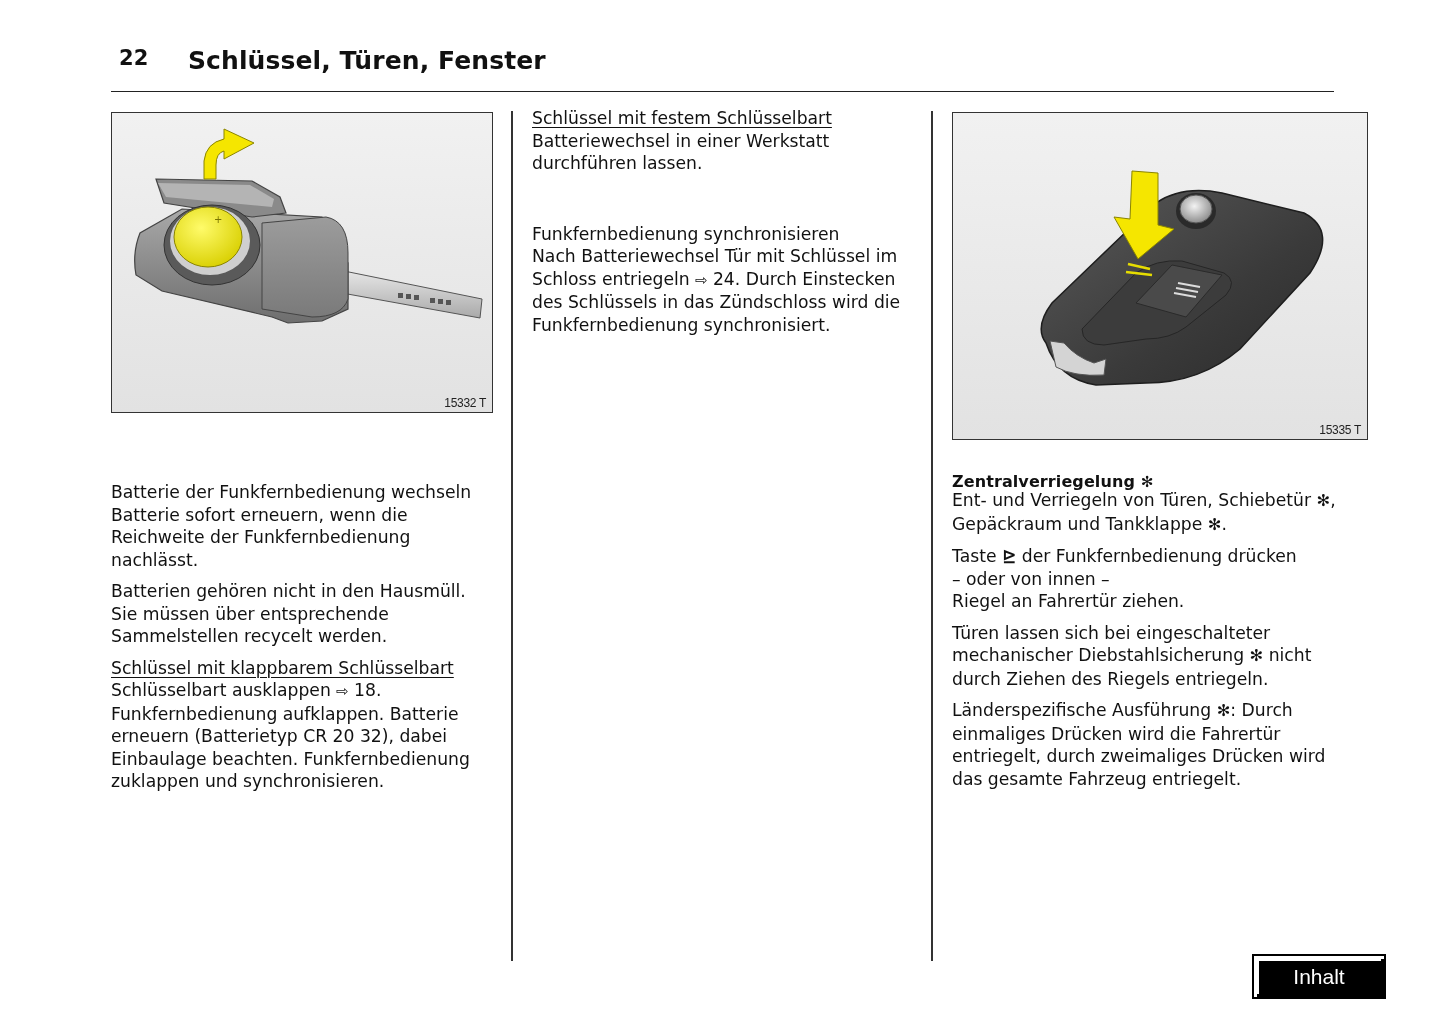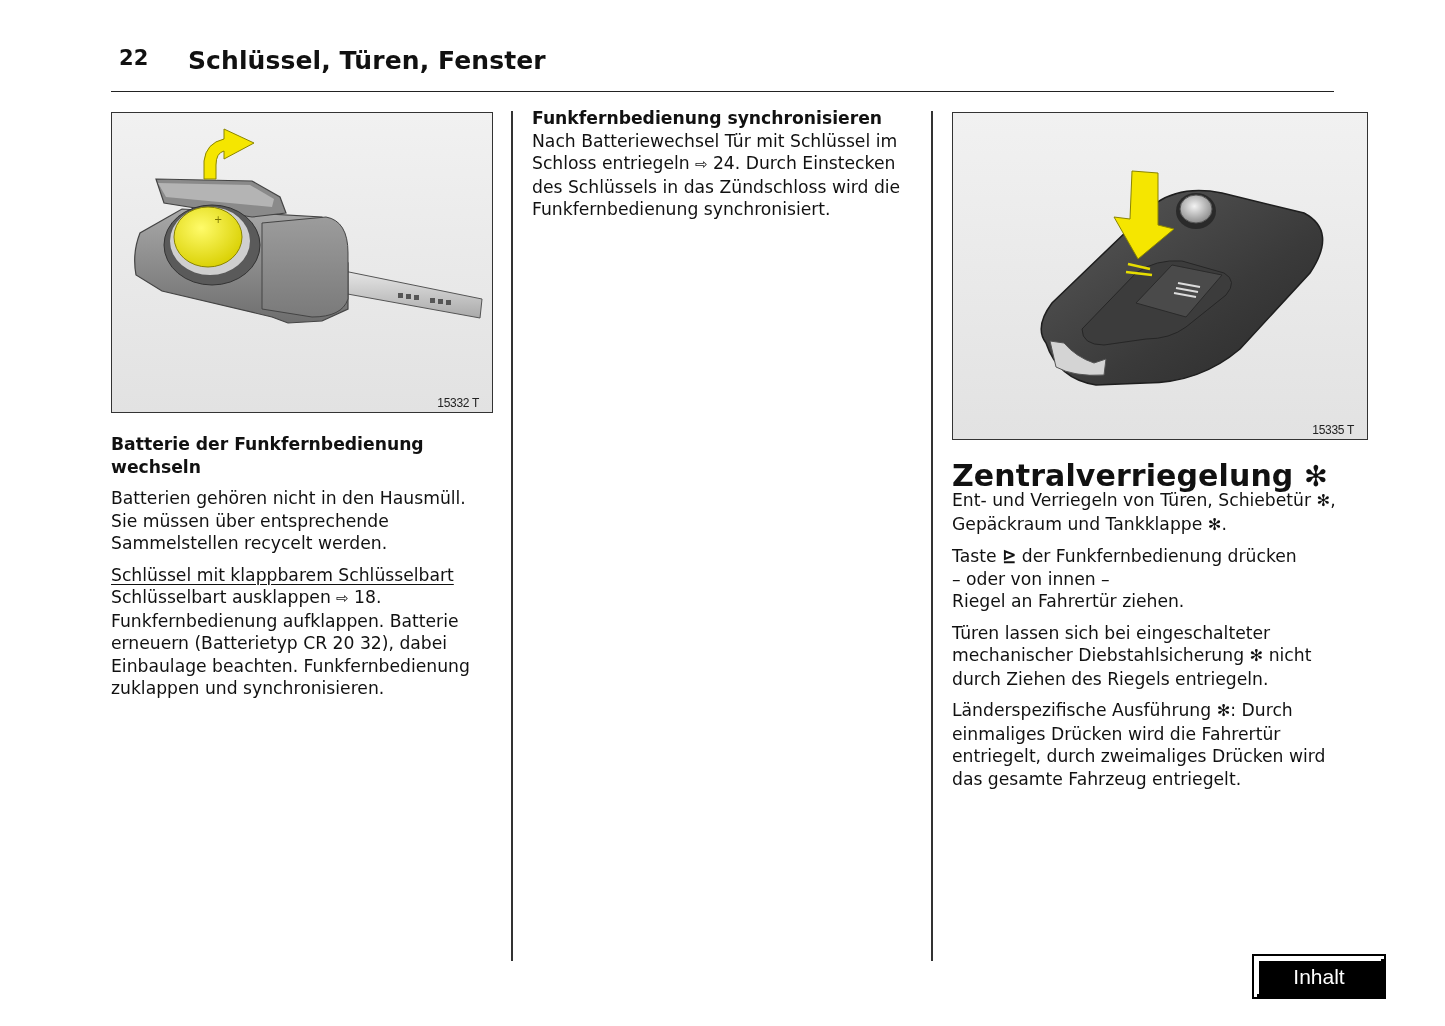--- a/index.html
+++ b/index.html
@@ -24,40 +24,40 @@
     position: absolute; top: 111px; width: 2px; height: 850px; background: #333;
   }
   .col-divider.left { left: 511px; }
   .col-divider.right { left: 931px; }
 
   .figure {
     position: absolute; border: 1.5px solid #333; background: linear-gradient(180deg, #f1f1f1 0%, #e2e2e2 100%);
     overflow: hidden;
   }
   .figure .fig-id {
-    position: absolute; right: 13px; bottom: 2px;
+    position: absolute; right: 6px; bottom: 2px;
     font-family: "Liberation Sans", sans-serif; font-size: 12px; color: #222;
     letter-spacing: -0.3px;
   }
   .fig-left { left: 111px; top: 112px; width: 380px; height: 299px; }
   .fig-right { left: 952px; top: 112px; width: 381px; height: 326px; padding-left: 33px; }
 
   .text-block {
     position: absolute; font-size: 17.2px; line-height: 22.5px; color: #111;
   }
   .text-block p { margin: 0 0 9px 0; }
-  .text-block .heading { font-weight: bold; display: block; }
+  .text-block .heading { font-weight: normal; display: block; margin-top: 48px; }
   .text-block .underlined { text-decoration: underline; text-underline-offset: 3px; text-decoration-thickness: 1px; display: block; }
   .col1 { left: 111px; top: 433px; width: 385px; }
   .col2 { left: 532px; top: 107px; width: 385px; }
   .col3 { left: 952px; top: 489px; width: 390px; }
 
   .section-title {
-    position: absolute; left: 952px; top: 458px;
-    font-size: 30px; font-weight: bold; letter-spacing: 0.1px;
+    position: absolute; left: 952px; top: 472px;
+    font-size: 16px; font-weight: bold; letter-spacing: 0.1px;
   }
   .star { font-weight: bold; font-size: 0.95em; }
   .ref-arrow { font-size: 0.85em; }
 
   .inhalt-button {
     position: absolute; left: 1252px; top: 954px; width: 134px; height: 45px;
     background: #000; border: 2px solid #000;
     box-shadow: inset 3px 3px 0 0 #ffffff, inset 4px 4px 0 0 #000;
     display: flex; align-items: center; justify-content: center;
     color: #fff; font-family: "Liberation Sans", sans-serif; font-size: 21px;
@@ -157,31 +157,36 @@
     <path d="M64,228 L78,230 Q90,244 108,250 L120,246 L118,262 Q88,264 70,254 Z" fill="#d4d4d4" stroke="#555"></path>
 
     <path d="M146,58 L172,60 L172,112 L188,116 L152,146 L128,104 L144,106 Z" fill="#f5e600" stroke="#8a8400" stroke-width="1"></path>
   </svg>
   <span class="fig-id">15335 T</span>
 </div>
 
 <div class="text-block col1">
   <p>
     <span class="heading">Batterie der Funkfernbedienung wechseln</span>
+    <span>Batterie sofort erneuern, wenn die Reichweite der Funkfernbedienung nachlässt.</span>
   </p>
   <p>
     <span>Batterien gehören nicht in den Hausmüll. Sie müssen über entsprechende Sammelstellen recycelt werden.</span>
   </p>
   <p>
     <span class="underlined">Schlüssel mit klappbarem Schlüsselbart</span>
     <span>Schlüsselbart ausklappen </span><span class="ref-arrow">⇨</span>&nbsp;<span>18</span><span>. Funkfernbedienung aufklappen. Batterie erneuern (Batterietyp CR 20 32), dabei Einbaulage beachten. Funkfernbedienung zuklappen und synchronisieren.</span>
   </p>
 </div>
 
 <div class="text-block col2">
+  <p>
+    <span class="underlined">Schlüssel mit festem Schlüsselbart</span>
+    <span>Batteriewechsel in einer Werkstatt durchführen lassen.</span>
+  </p>
   <p>
     <span class="heading">Funkfernbedienung synchronisieren</span>
     <span>Nach Batteriewechsel Tür mit Schlüssel im Schloss entriegeln </span><span class="ref-arrow">⇨</span>&nbsp;<span>24</span><span>. Durch Einstecken des Schlüssels in das Zündschloss wird die Funkfernbedienung synchronisiert.</span>
   </p>
 </div>
 
 <div class="section-title">
   <span>Zentralverriegelung</span>
   <span class="star">✻</span>
 </div>

